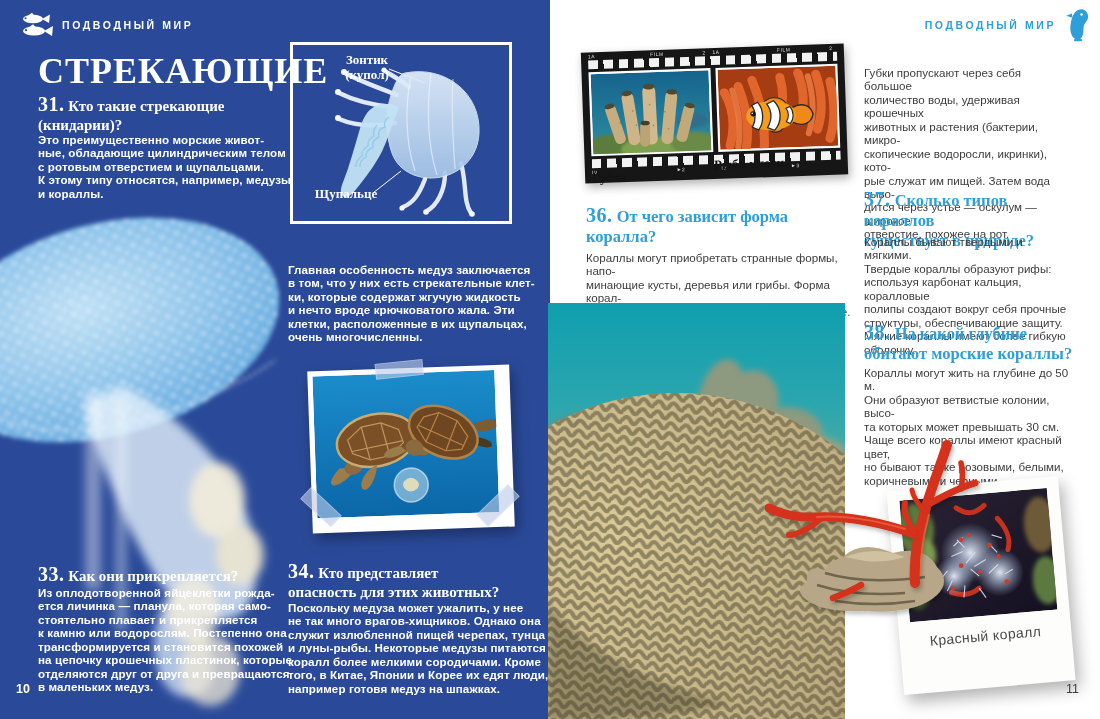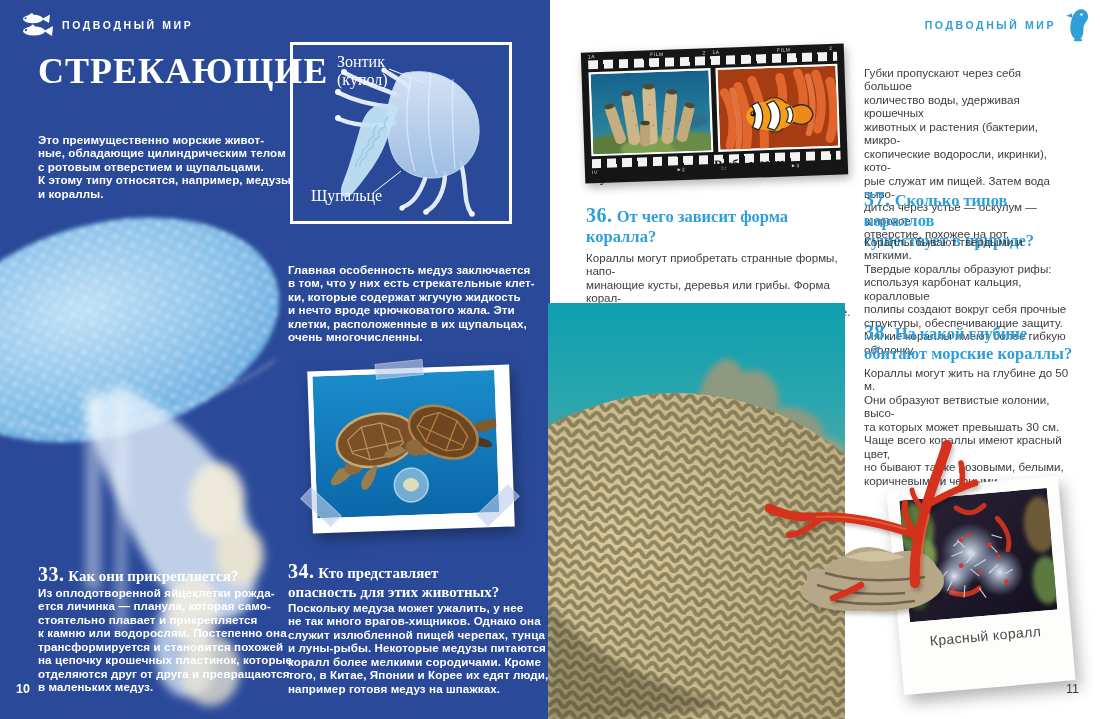--- a/index.html
+++ b/index.html
@@ -18,22 +18,22 @@
   .q-head-r{color:#2e9fd8;font-size:16.5px;}
   .qnum{font-size:20px;letter-spacing:.5px;}
   .q-body{white-space:pre-line;font-size:11.6px;line-height:1.16;}
   .q-body-l{color:#ffffff;font-weight:bold;letter-spacing:.1px;}
   .q-body-r{color:#3d3d3d;}
   .page-title{color:#fff;font-family:"Liberation Serif",serif;font-weight:bold;font-size:36px;letter-spacing:1px;}
   .pagenum{font-size:12.5px;}
 
   
   .diagram{left:290px;top:42px;width:222px;height:182px;border:3px solid #fff;box-sizing:border-box;}
-  .diagram-label{position:absolute;color:#fff;font-family:"Liberation Serif",serif;font-weight:normal;
-                 font-size:16px;line-height:1.15;text-align:left;white-space:pre-line;}
+  .diagram-label{position:absolute;color:#fff;font-family:"Liberation Serif",serif;font-weight:bold;
+                 font-size:13px;line-height:1.15;text-align:center;white-space:pre-line;}
 
   
   .photo-frame{background:#fff;box-shadow:3px 6px 14px rgba(0,0,0,.35);}
   .turtle{left:310px;top:368px;width:192px;height:152px;padding:5px;transform:rotate(-2deg);}
   .tape{position:absolute;background:rgba(188,203,233,.62);border:1px solid rgba(255,255,255,.25);}
 
   
   .film{left:583px;top:48px;width:263px;height:131px;background:#161616;transform:rotate(-2deg);
         box-shadow:2px 4px 10px rgba(0,0,0,.3);padding:0 7px;box-sizing:border-box;}
   .film-marks{position:relative;height:8px;}
@@ -107,20 +107,22 @@
         <path d="M28,19 L37,14 L36,24 Z"></path>
         <path d="M13,15.2 L17,12.2 L20,15.4 Z"></path>
         <circle cx="10" cy="18.2" r="1.1" fill="#2a4a99"></circle>
       </g>
     </svg>
   </div>
   <div class="abs hdr-left">ПОДВОДНЫЙ МИР</div>
 
   <div class="abs page-title" style="left:38px;top:50px;">СТРЕКАЮЩИЕ</div>
 
+  <div class="abs q-head q-head-l" style="left:38px;top:92px;width:250px;"><span class="qnum">31.</span> <span>Кто такие стрекающие
+(книдарии)?</span></div>
   <div class="abs q-body q-body-l" style="left:38px;top:133px;width:255px;">Это преимущественно морские живот-
 ные, обладающие цилиндрическим телом
 с ротовым отверстием и щупальцами.
 К этому типу относятся, например, медузы
 и кораллы.</div>
 
   <div class="abs diagram">
     <svg width="216" height="176" viewBox="0 0 216 176" style="position:absolute;left:0;top:0;">
       <defs>
         <linearGradient id="dg" x1="0" y1="0" x2="0" y2="1">

